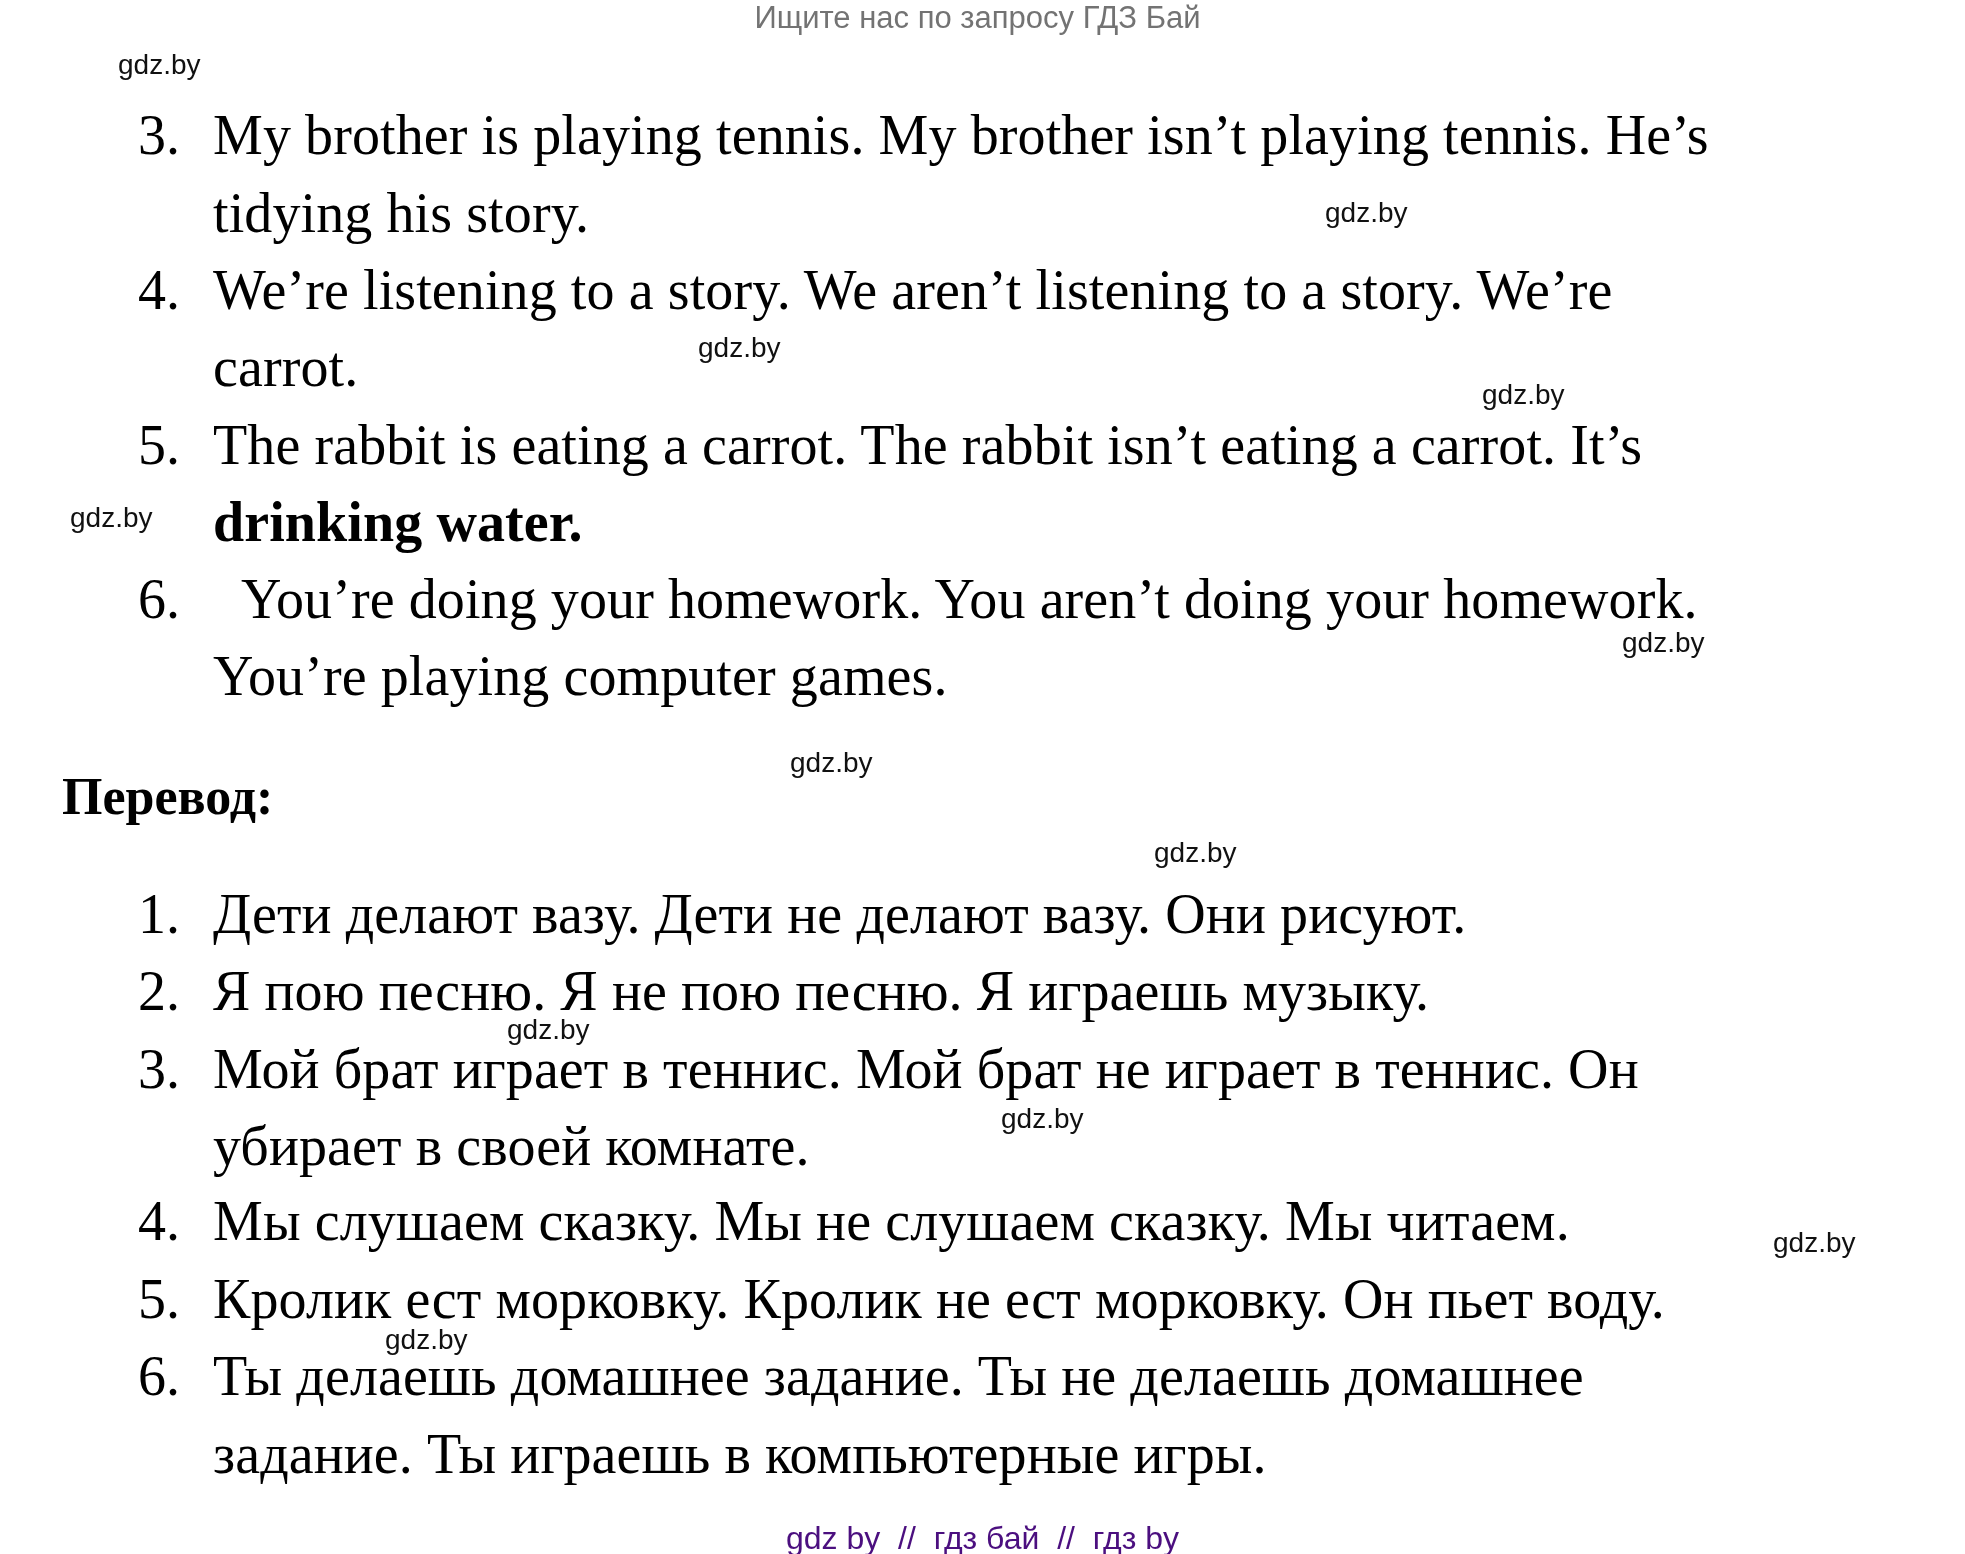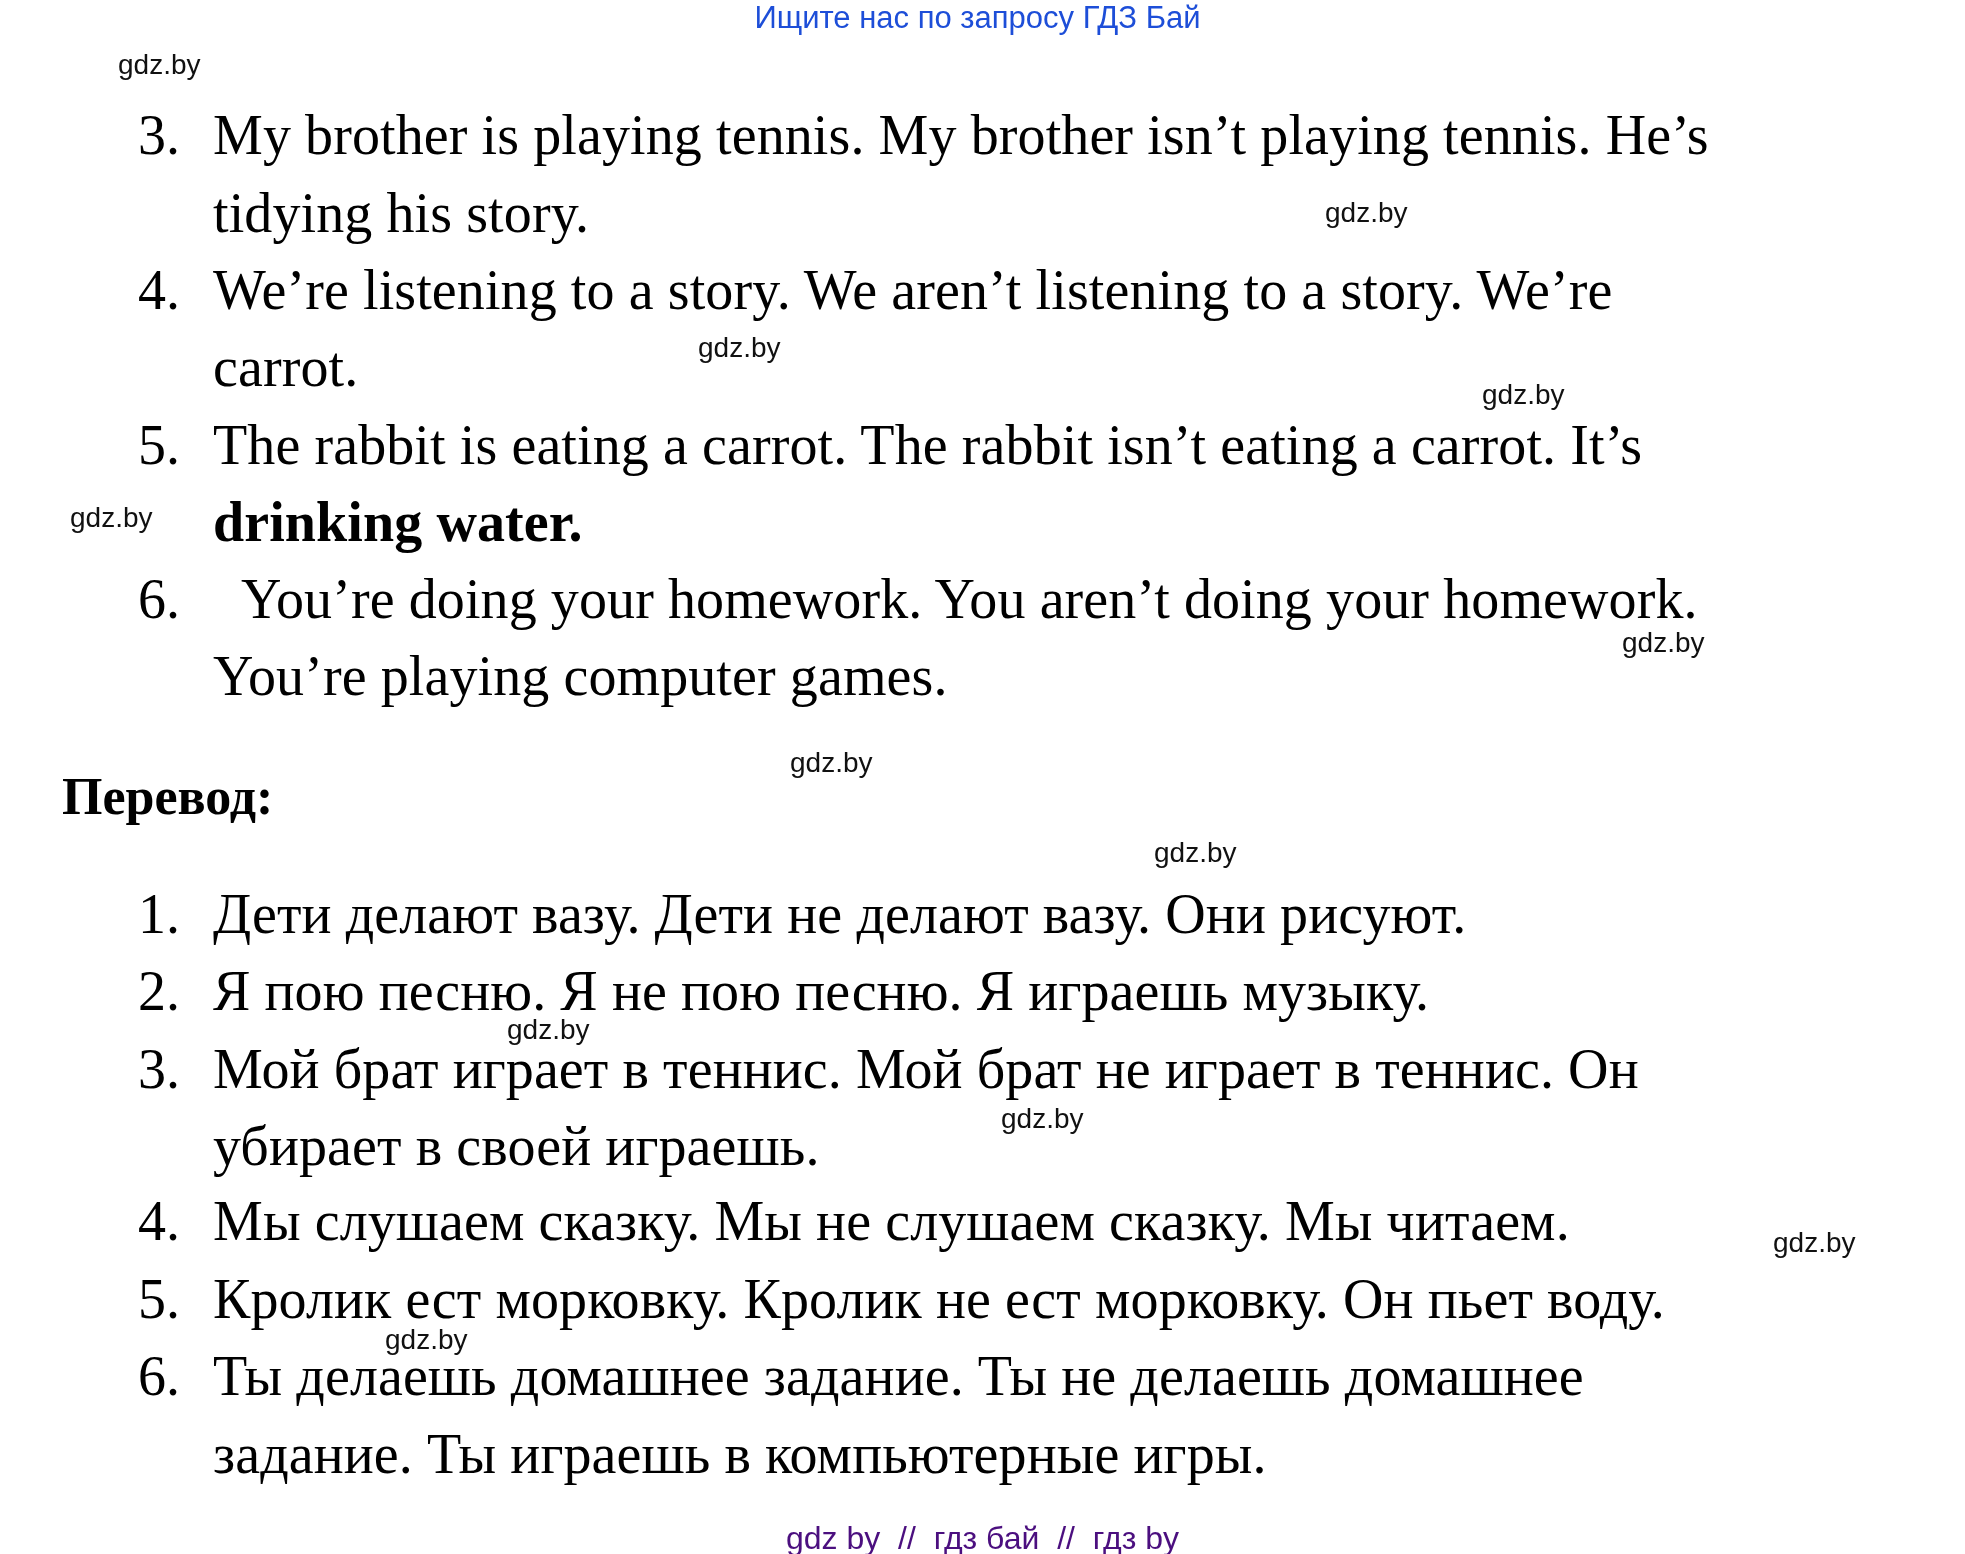--- a/index.html
+++ b/index.html
@@ -15,21 +15,21 @@
     }
     .promo {
       position: absolute;
       top: 0;
       left: 0;
       width: 1965px;
       text-align: center;
       font-family: "Liberation Sans", "DejaVu Sans", sans-serif;
       font-size: 31px;
       line-height: 36px;
-      color: #1d4ed8;
+      color: #737373;
     }
     .promo span { margin-left: -10px; }
     .wm {
       position: absolute;
       font-family: "Liberation Sans", "DejaVu Sans", sans-serif;
       font-size: 28px;
       line-height: 30px;
       color: #111111;
       white-space: nowrap;
     }
@@ -115,21 +115,21 @@
 <div class="serif">
 
   <div class="num" style="left:138px; top:884px;">1.</div>
   <div class="line" style="left:213px; top:884px;">Дети делают вазу. Дети не делают вазу. Они рисуют.</div>
 
   <div class="num" style="left:138px; top:961px;">2.</div>
   <div class="line" style="left:213px; top:961px;">Я пою песню. Я не пою песню. Я играешь музыку.</div>
 
   <div class="num" style="left:138px; top:1039px;">3.</div>
   <div class="line" style="left:213px; top:1039px;">Мой брат играет в теннис. Мой брат не играет в теннис. Он</div>
-  <div class="line" style="left:213px; top:1116px;">убирает в своей играешь.</div>
+  <div class="line" style="left:213px; top:1116px;">убирает в своей комнате.</div>
 
   <div class="num" style="left:138px; top:1191px;">4.</div>
   <div class="line" style="left:213px; top:1191px;">Мы слушаем сказку. Мы не слушаем сказку. Мы читаем.</div>
 
   <div class="num" style="left:138px; top:1269px;">5.</div>
   <div class="line" style="left:213px; top:1269px;">Кролик ест морковку. Кролик не ест морковку. Он пьет воду.</div>
 
   <div class="num" style="left:138px; top:1346px;">6.</div>
   <div class="line" style="left:213px; top:1346px;">Ты делаешь домашнее задание. Ты не делаешь домашнее</div>
   <div class="line" style="left:213px; top:1424px;">задание. Ты играешь в компьютерные игры.</div>

